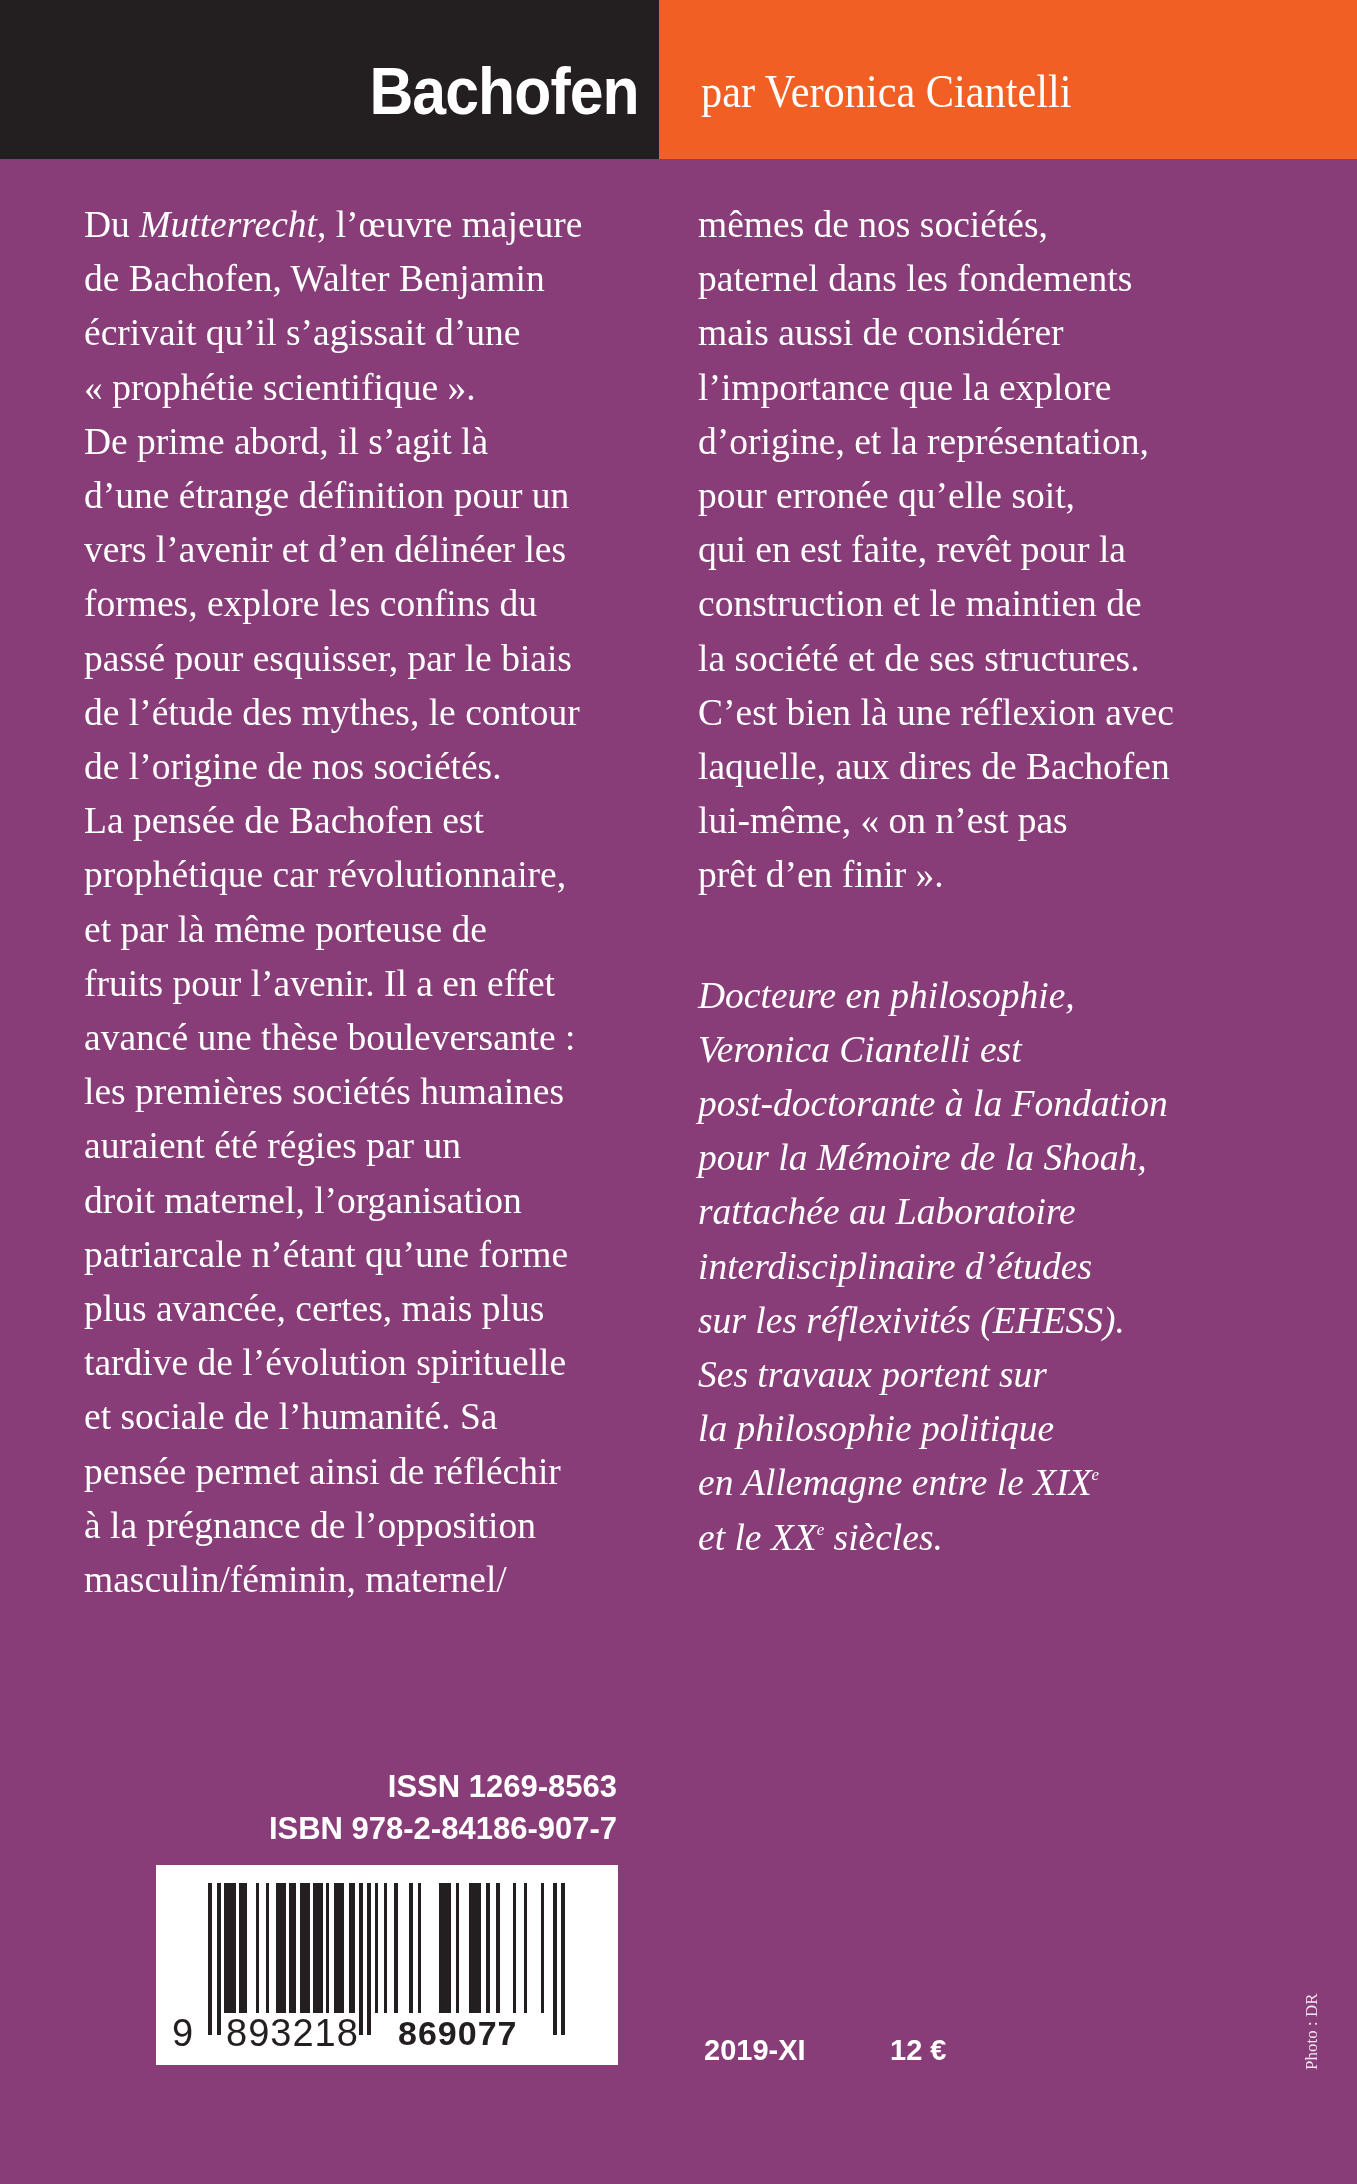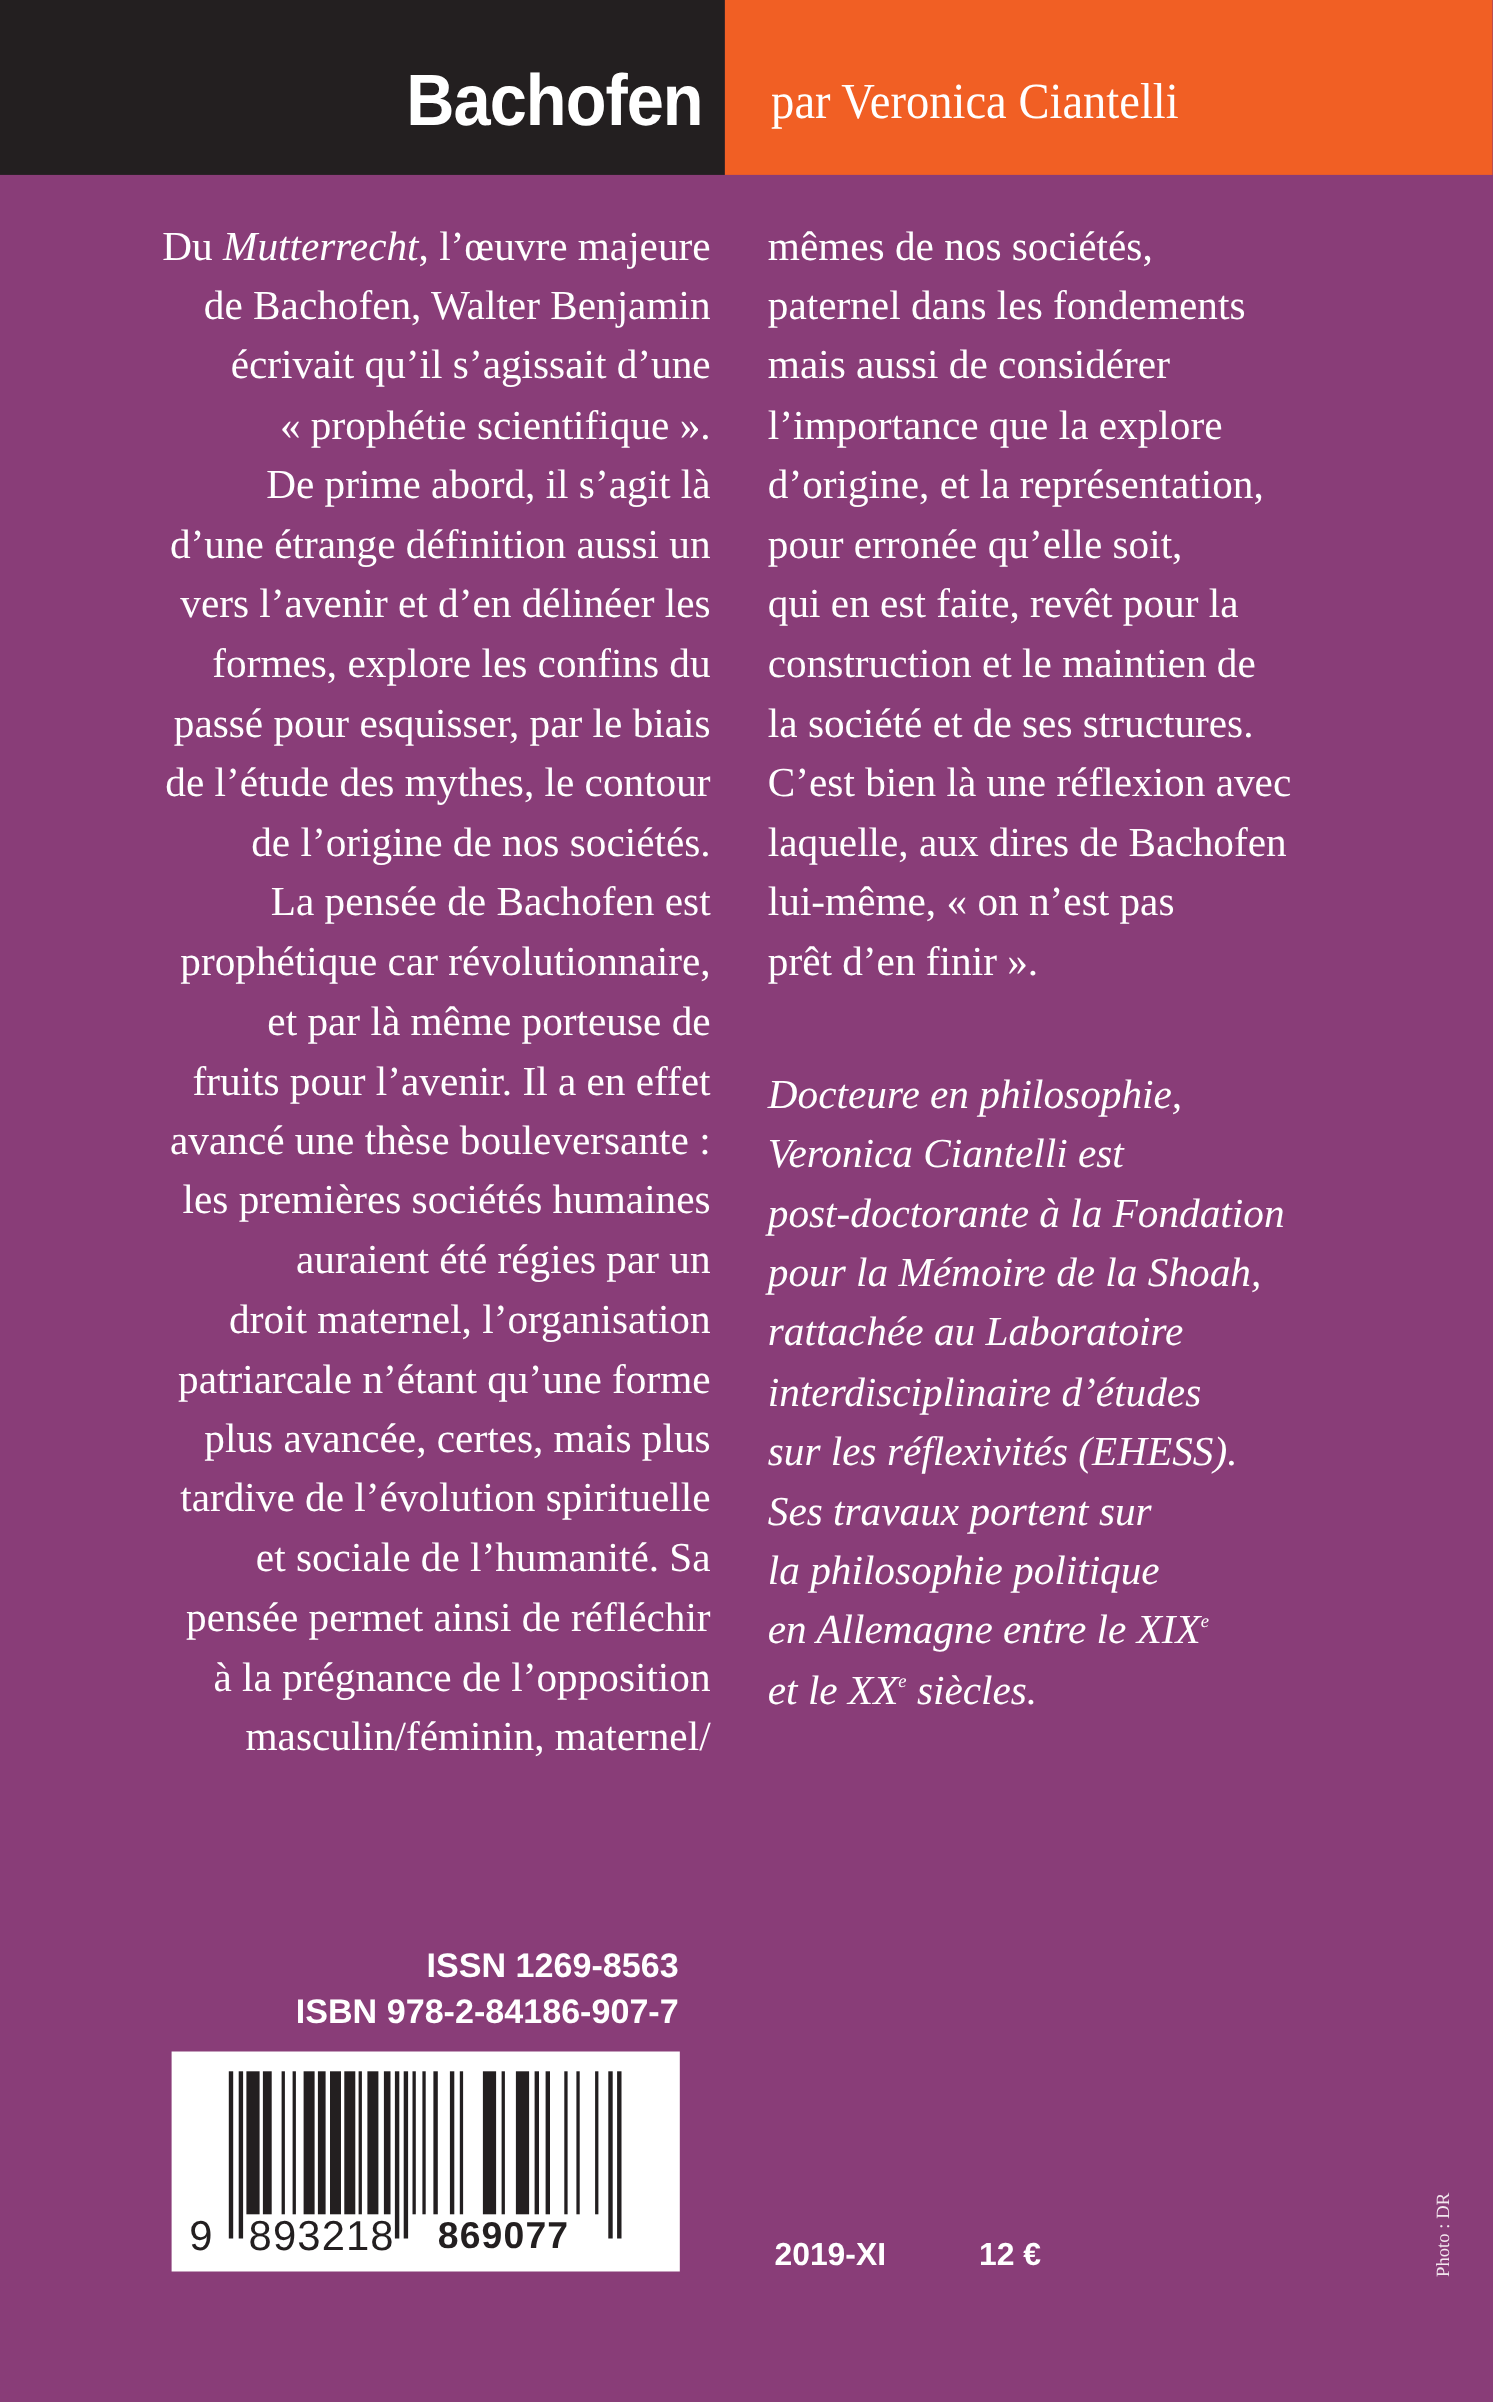--- a/index.html
+++ b/index.html
@@ -21,21 +21,21 @@
     .author {
       position: absolute; left: 42px; top: 64px;
       font-family: "Liberation Serif", "DejaVu Serif", serif;
       font-size: 46px; line-height: 56px; color: #fff;
       transform: scaleX(0.92); transform-origin: left center;
     }
     .col {
       position: absolute; top: 198px;
       font-size: 37.5px; line-height: 54.2px;
     }
-    .col-left { left: 56px; width: 590px; text-align: right; }
+    .col-left { left: 84px; width: 590px; }
     .col-right { left: 698px; width: 560px; text-align: left; }
     .line { display: block; white-space: nowrap; }
     .bio { margin-top: 66px; font-style: italic; }
     sup.ord { font-size: 0.45em; vertical-align: 0.9em; line-height: 0; }
     .ids {
       position: absolute; right: 740px; top: 1766px; text-align: right;
       font-family: "Liberation Sans", "DejaVu Sans", sans-serif; font-weight: bold;
       font-size: 31px; line-height: 42px; color: #fff;
     }
     .barcode-box {
@@ -67,21 +67,21 @@
     <div class="author">par Veronica Ciantelli</div>
   </div>
 </div>
 
 <div class="col col-left">
   <span class="line"><span>Du </span><em>Mutterrecht</em><span>, l’œuvre majeure</span></span>
   <span class="line">de Bachofen, Walter Benjamin</span>
   <span class="line">écrivait qu’il s’agissait d’une</span>
   <span class="line">« prophétie scientifique ».</span>
   <span class="line">De prime abord, il s’agit là</span>
-  <span class="line">d’une étrange définition aussi un</span>
+  <span class="line">d’une étrange définition pour un</span>
   <span class="line">vers l’avenir et d’en délinéer les</span>
   <span class="line">formes, explore les confins du</span>
   <span class="line">passé pour esquisser, par le biais</span>
   <span class="line">de l’étude des mythes, le contour</span>
   <span class="line">de l’origine de nos sociétés.</span>
   <span class="line">La pensée de Bachofen est</span>
   <span class="line">prophétique car révolutionnaire,</span>
   <span class="line">et par là même porteuse de</span>
   <span class="line">fruits pour l’avenir. Il a en effet</span>
   <span class="line">avancé une thèse bouleversante :</span>

